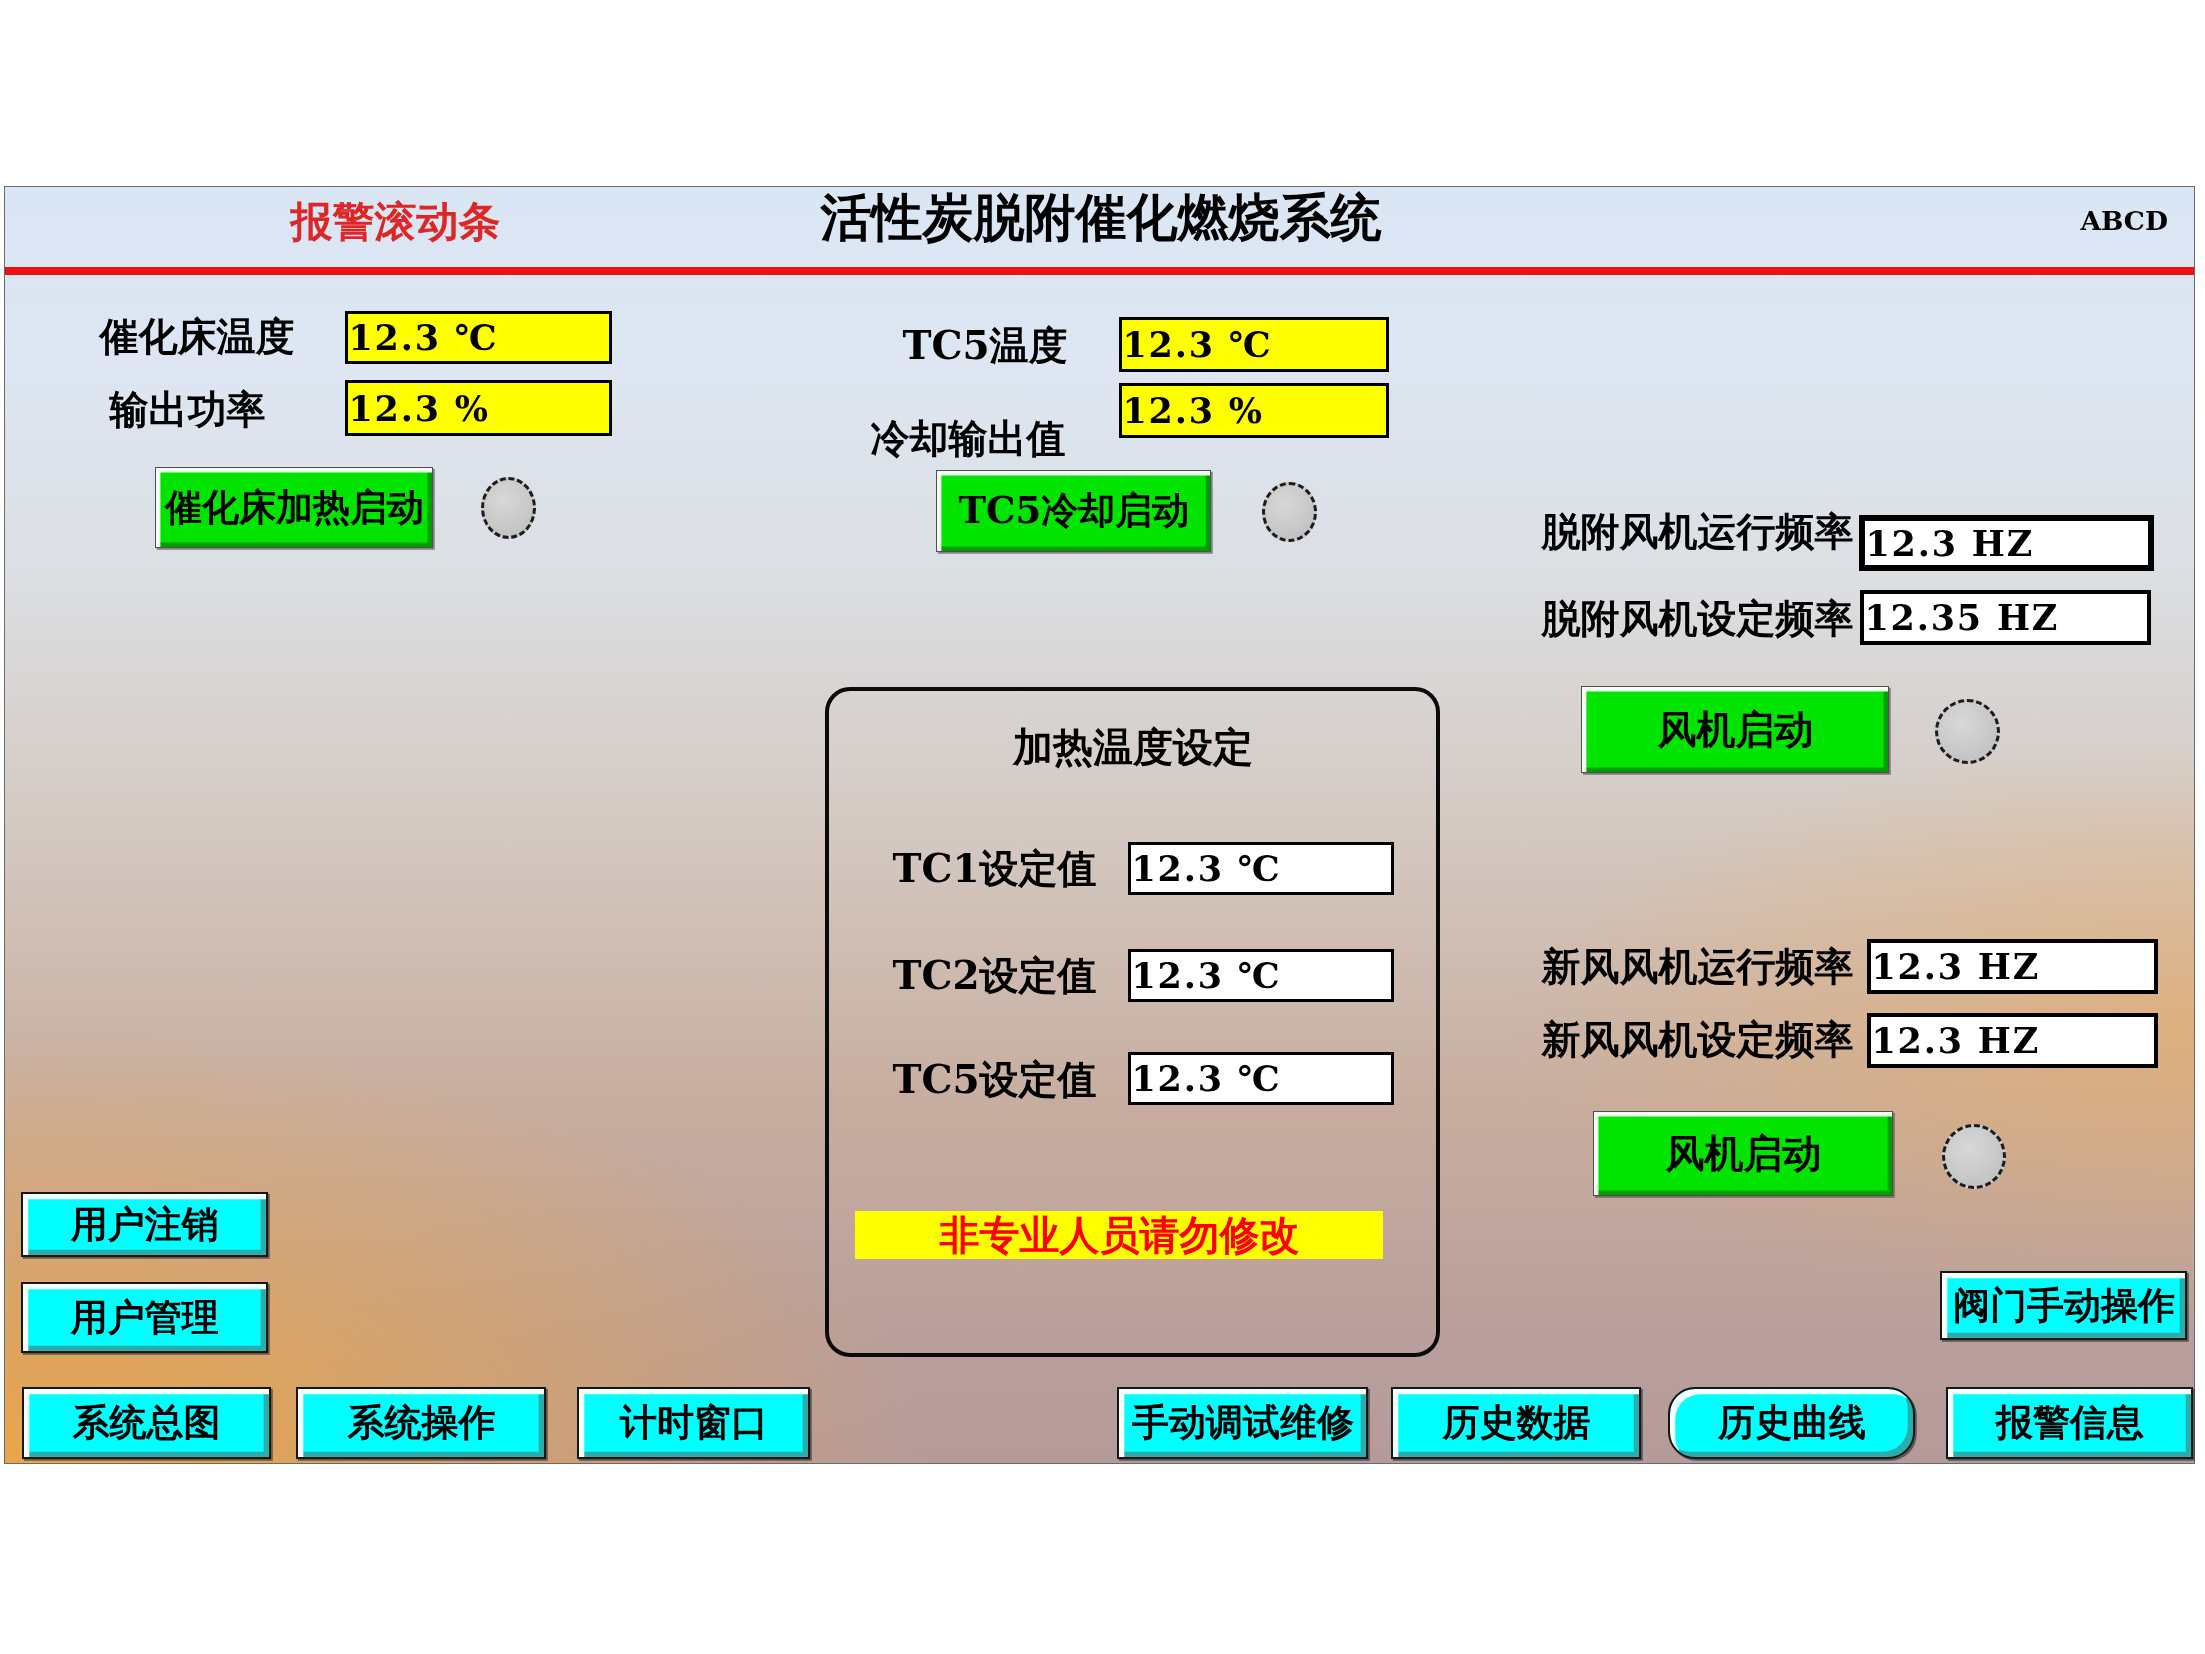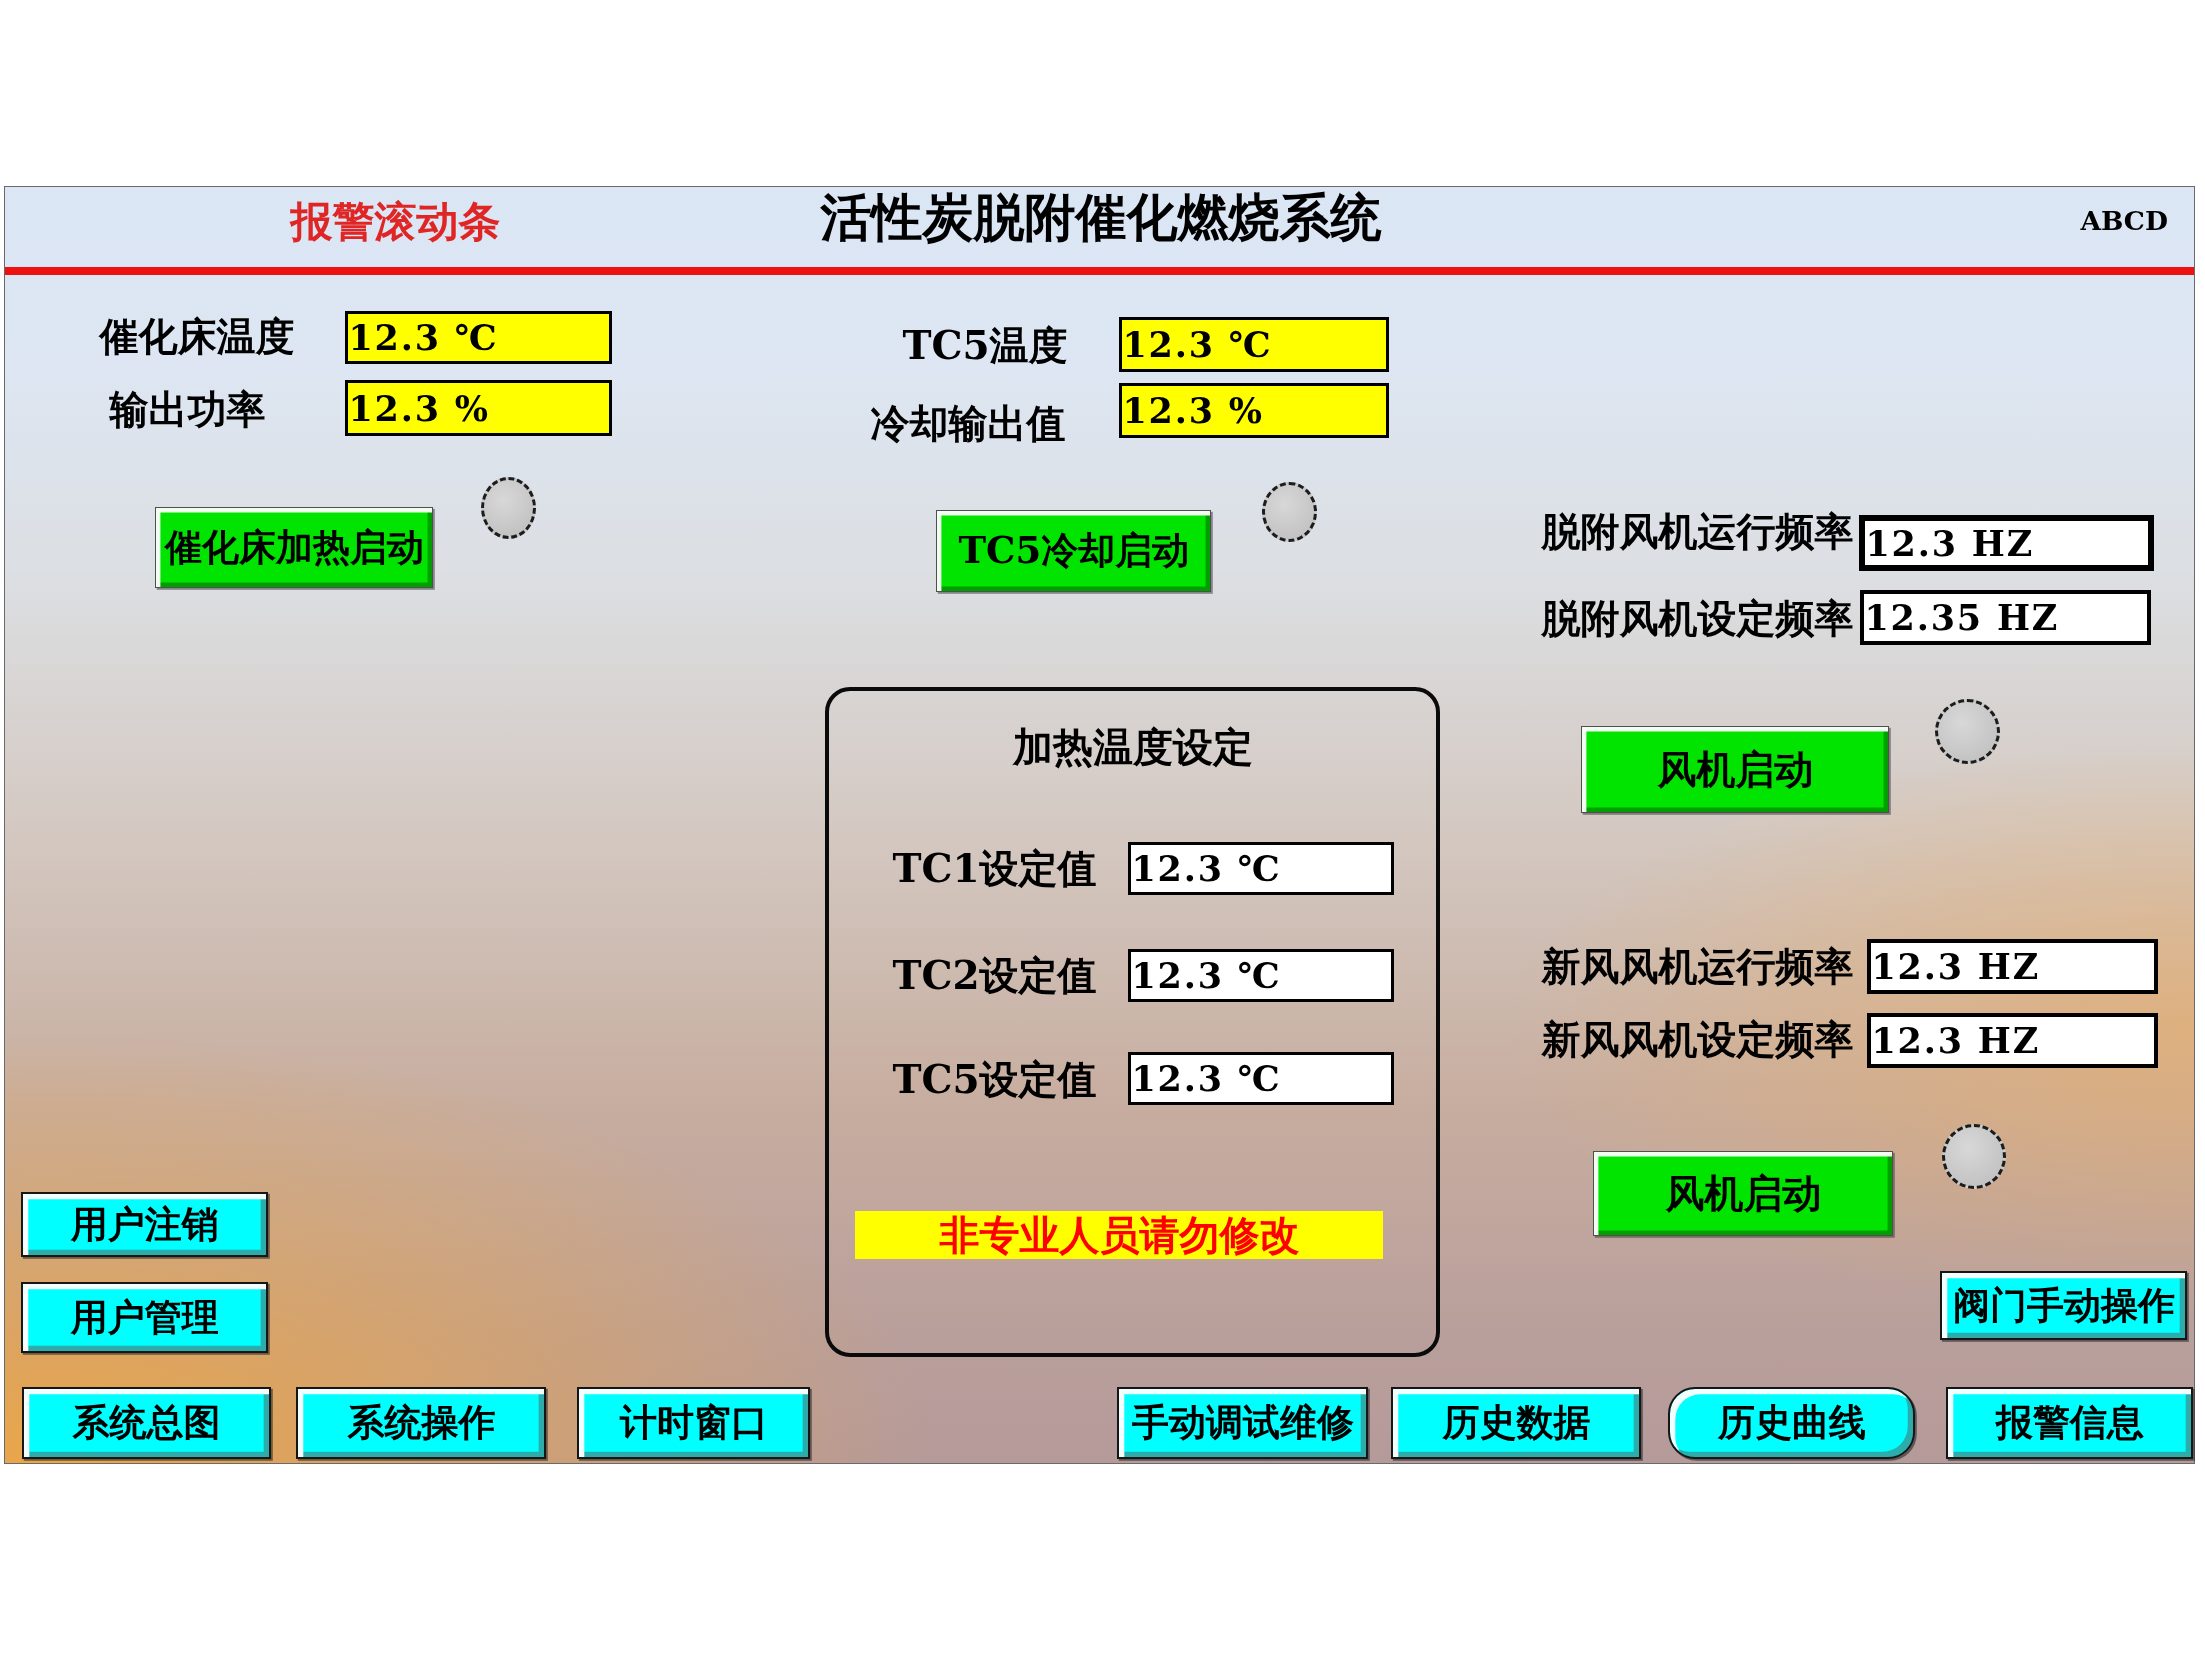--- a/index.html
+++ b/index.html
@@ -23,21 +23,21 @@
   .lbl{font:bold 39px "DejaVu Serif","DejaVu Sans",serif;color:#000;line-height:1;white-space:nowrap;}
   .field{display:flex;align-items:center;justify-content:flex-start;background:#ffffff;border:3.5px solid #000;}
   .field .v{font:bold 35px "DejaVu Serif","DejaVu Sans",serif;color:#000;letter-spacing:1.8px;white-space:nowrap;}
   .yellow{background:#ffff00;}
   .bthick{border-width:6.2px;}
   .bmed{border-width:4.4px;}
   .green-btn{
     display:flex;align-items:center;justify-content:center;cursor:pointer;
     background:#00e400;border:1.8px solid #4f4f4f;
     box-shadow:inset 4.4px 4.4px 0 rgba(255,255,255,0.95), inset -4.4px -4.4px 0 rgba(0,0,0,0.30), 1.8px 1.8px 0 rgba(60,60,60,0.55);
-    font:bold 37px "DejaVu Serif","DejaVu Sans",serif;color:#000;white-space:nowrap;margin-top:40px;
+    font:bold 37px "DejaVu Serif","DejaVu Sans",serif;color:#000;white-space:nowrap;
   }
   .cyan-btn{
     display:flex;align-items:center;justify-content:center;cursor:pointer;
     background:#00ffff;border:2.6px solid #161616;
     box-shadow:inset 5.3px 5.3px 0 rgba(255,255,255,0.95), inset -5.3px -5.3px 0 rgba(90,90,90,0.5), 1.8px 1.8px 0 rgba(40,40,40,0.6);
     font:bold 37px "DejaVu Serif","DejaVu Sans",serif;color:#000;white-space:nowrap;margin-left:7px;
   }
   .circle{
     border-radius:50%;
     background:radial-gradient(circle at 40% 35%, #d8d8d8, #bcbcbc);
@@ -72,21 +72,21 @@
   <div class="abs field yellow" style="left:340px;top:193px;width:267px;height:56px;">
     <span class="v">12.3 %</span>
   </div>
   <div class="abs green-btn" style="left:150px;top:280px;width:278px;height:81px;">催化床加热启动</div>
   <div class="abs circle" style="left:476px;top:290px;width:55px;height:62px;"></div>
 
   <div class="abs lbl" style="left:897px;top:139px;">TC5温度</div>
   <div class="abs field yellow" style="left:1114px;top:130px;width:270px;height:55px;">
     <span class="v">12.3 ℃</span>
   </div>
-  <div class="abs lbl" style="left:865px;top:217px;">冷却输出值</div>
+  <div class="abs lbl" style="left:865px;top:232px;">冷却输出值</div>
   <div class="abs field yellow" style="left:1114px;top:196px;width:270px;height:55px;">
     <span class="v">12.3 %</span>
   </div>
   <div class="abs green-btn" style="left:931px;top:283px;width:275px;height:82px;">TC5冷却启动</div>
   <div class="abs circle" style="left:1257px;top:295px;width:55px;height:60px;"></div>
 
   <div class="abs lbl ralign" style="left:1535px;top:325px;width:313px;">脱附风机运行频率</div>
   <div class="abs field bthick" style="left:1854px;top:328px;width:295px;height:56px;">
     <span class="v">12.3 HZ</span>
   </div>

